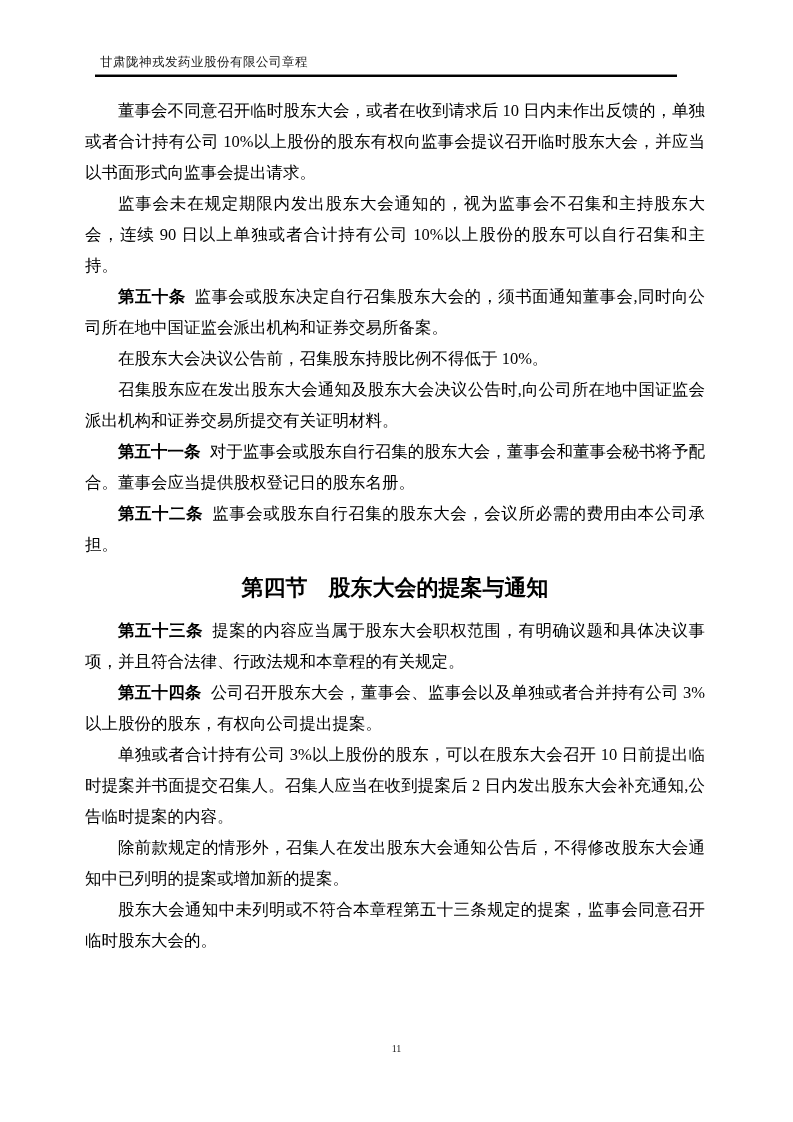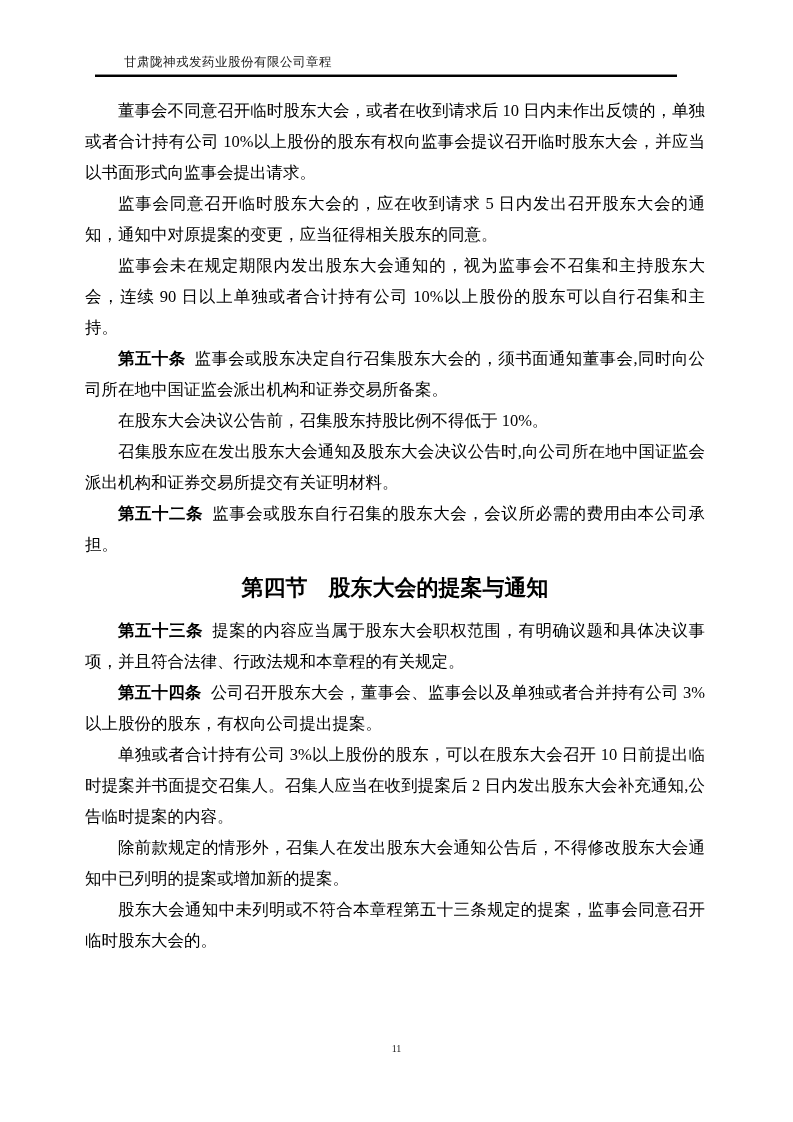--- a/index.html
+++ b/index.html
@@ -21,21 +21,20 @@
     top: 54px;
     left: 95px;
     width: 582px;
   }
   .doc-header-title {
     font-size: 12.5px;
     line-height: 17px;
     padding-left: 5px;
     letter-spacing: 0.5px;
     color: #1a1a1a;
-    margin-left: 24px;
   }
   .doc-header-rule {
     margin-top: 3px;
     height: 2px;
     background: #000000;
     border-top: 1px solid #8a8a8a;
   }
   .doc-body {
     position: absolute;
     top: 95px;
@@ -81,25 +80,25 @@
 
 <div class="page">
 
   <header class="doc-header">
     <div class="doc-header-title">甘肃陇神戎发药业股份有限公司章程</div>
     <div class="doc-header-rule"></div>
   </header>
 
   <main class="doc-body" id="doc-body">
       <p class="body-paragraph"><span>董事会不同意召开临时股东大会，或者在收到请求后 10 日内未作出反馈的，单独或者合计持有公司 10%以上股份的股东有权向监事会提议召开临时股东大会，并应当以书面形式向监事会提出请求。</span></p>
-      <p class="body-paragraph"><span>监事会同意召开临时股东大会的，应在收到请求 5 日内发出召开股东大会的通知，通知中对原提案的变更，应当征得相关股东的同意。</span></p>
       <p class="body-paragraph"><span>监事会未在规定期限内发出股东大会通知的，视为监事会不召集和主持股东大会，连续 90 日以上单独或者合计持有公司 10%以上股份的股东可以自行召集和主持。</span></p>
       <p class="body-paragraph"><span class="lead">第五十条</span><span>监事会或股东决定自行召集股东大会的，须书面通知董事会,同时向公司所在地中国证监会派出机构和证券交易所备案。</span></p>
       <p class="body-paragraph"><span>在股东大会决议公告前，召集股东持股比例不得低于 10%。</span></p>
       <p class="body-paragraph"><span>召集股东应在发出股东大会通知及股东大会决议公告时,向公司所在地中国证监会派出机构和证券交易所提交有关证明材料。</span></p>
+      <p class="body-paragraph"><span class="lead">第五十一条</span><span>对于监事会或股东自行召集的股东大会，董事会和董事会秘书将予配合。董事会应当提供股权登记日的股东名册。</span></p>
       <p class="body-paragraph"><span class="lead">第五十二条</span><span>监事会或股东自行召集的股东大会，会议所必需的费用由本公司承担。</span></p>
       <p class="section-heading"><span class="lead">第四节</span><span>股东大会的提案与通知</span></p>
       <p class="body-paragraph"><span class="lead">第五十三条</span><span>提案的内容应当属于股东大会职权范围，有明确议题和具体决议事项，并且符合法律、行政法规和本章程的有关规定。</span></p>
       <p class="body-paragraph"><span class="lead">第五十四条</span><span>公司召开股东大会，董事会、监事会以及单独或者合并持有公司 3%以上股份的股东，有权向公司提出提案。</span></p>
       <p class="body-paragraph"><span>单独或者合计持有公司 3%以上股份的股东，可以在股东大会召开 10 日前提出临时提案并书面提交召集人。召集人应当在收到提案后 2 日内发出股东大会补充通知,公告临时提案的内容。</span></p>
       <p class="body-paragraph"><span>除前款规定的情形外，召集人在发出股东大会通知公告后，不得修改股东大会通知中已列明的提案或增加新的提案。</span></p>
       <p class="body-paragraph"><span>股东大会通知中未列明或不符合本章程第五十三条规定的提案，监事会同意召开临时股东大会的。</span></p>
     </main>
 
   <footer class="doc-footer">

